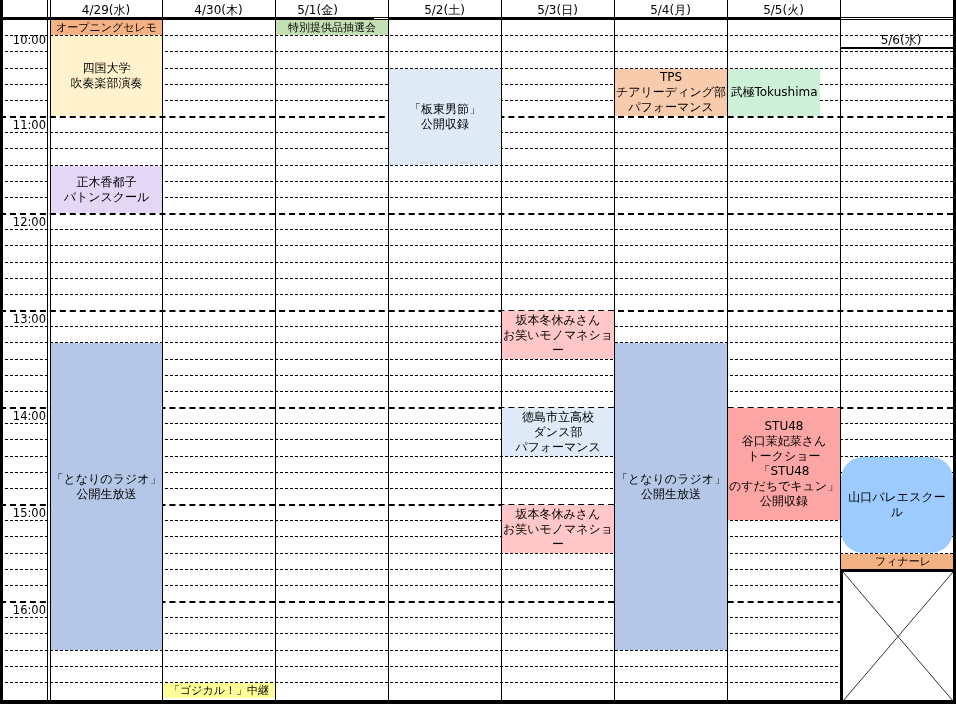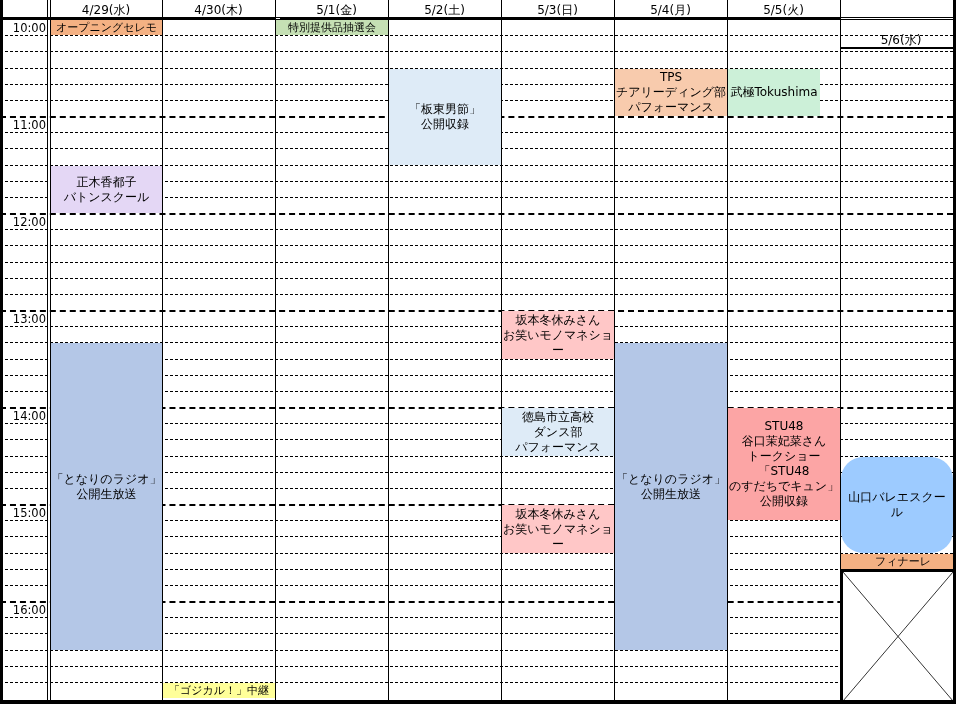--- a/index.html
+++ b/index.html
@@ -18,21 +18,21 @@
   .xbox { position:absolute; border:3px solid #000; box-sizing:border-box; background:#fff; }
   .xbox svg { position:absolute; left:0; top:0; width:100%; height:100%; }
 </style>
 </head>
 <body>
 
 <div id="grid">
     <div class="hdr" style="left: 0px; width: 50px;"></div>
     <div class="hdr" style="left: 50px; width: 112px;">4/29(水)</div>
     <div class="hdr" style="left: 162px; width: 113px;">4/30(木)</div>
-    <div class="hdr" style="left: 280px; width: 113px;">5/1(金)</div>
+    <div class="hdr" style="left: 261px; width: 113px;">5/1(金)</div>
     <div class="hdr" style="left: 388px; width: 113px;">5/2(土)</div>
     <div class="hdr" style="left: 501px; width: 113px;">5/3(日)</div>
     <div class="hdr" style="left: 614px; width: 113px;">5/4(月)</div>
     <div class="hdr" style="left: 727px; width: 113px;">5/5(火)</div>
     <div class="hdr" style="left: 840px; width: 122px; margin-top: 30px;">5/6(水)</div>
     <div class="hline" style="left: 0px; width: 953px; top: 35px;"></div>
     <div class="hline" style="left: 0px; width: 953px; top: 51px;"></div>
     <div class="hline" style="left: 0px; width: 953px; top: 68px;"></div>
     <div class="hline" style="left: 0px; width: 953px; top: 84px;"></div>
     <div class="hline" style="left: 0px; width: 953px; top: 100px;"></div>
@@ -65,28 +65,30 @@
     <div class="hline" style="left: 0px; width: 953px; top: 536px;"></div>
     <div class="hline" style="left: 0px; width: 953px; top: 553px;"></div>
     <div class="hline" style="left: 0px; width: 953px; top: 569px;"></div>
     <div class="hline" style="left: 0px; width: 953px; top: 585px;"></div>
     <div class="hline hour" style="left: 0px; width: 953px; top: 601px;"></div>
     <div class="hline" style="left: 0px; width: 953px; top: 617px;"></div>
     <div class="hline" style="left: 0px; width: 953px; top: 633px;"></div>
     <div class="hline" style="left: 0px; width: 953px; top: 650px;"></div>
     <div class="hline" style="left: 0px; width: 953px; top: 666px;"></div>
     <div class="hline" style="left: 0px; width: 953px; top: 682px;"></div>
-    <div class="time" style="top: 21px;">10:00</div>
+    <div class="time" style="top: 33px;">10:00</div>
     <div class="time" style="top: 118px;">11:00</div>
     <div class="time" style="top: 215px;">12:00</div>
     <div class="time" style="top: 312px;">13:00</div>
     <div class="time" style="top: 409px;">14:00</div>
     <div class="time" style="top: 506px;">15:00</div>
     <div class="time" style="top: 603px;">16:00</div>
     <div class="ev small" style="left: 51px; width: 111px; top: 20px; height: 15px; background: rgb(244, 177, 131);">オープニングセレモニー</div>
+    <div class="ev" style="left: 51px; width: 111px; top: 36px; height: 80px; background: rgb(255, 242, 204);">四国大学
+吹奏楽部演奏</div>
     <div class="ev" style="left: 51px; width: 111px; top: 166px; height: 47px; background: rgb(228, 215, 245);">正木香都子
 バトンスクール</div>
     <div class="ev" style="left: 51px; width: 111px; top: 343px; height: 307px; background: rgb(180, 199, 231); align-items: flex-start; padding-top: 128.94px;">「となりのラジオ」
 公開生放送</div>
     <div class="ev small" style="left: 163px; width: 112px; top: 683px; height: 15px; background: rgb(255, 255, 153);">「ゴジカル！」中継</div>
     <div class="ev small" style="left: 276px; width: 112px; top: 20px; height: 15px; background: rgb(197, 224, 180);">特別提供品抽選会</div>
     <div class="ev" style="left: 389px; width: 112px; top: 69px; height: 96px; background: rgb(222, 235, 247);">「板東男節」
 公開収録</div>
     <div class="ev" style="left: 502px; width: 112px; top: 311px; height: 48px; background: rgb(255, 199, 199);">坂本冬休みさん
 お笑いモノマネショー</div>

